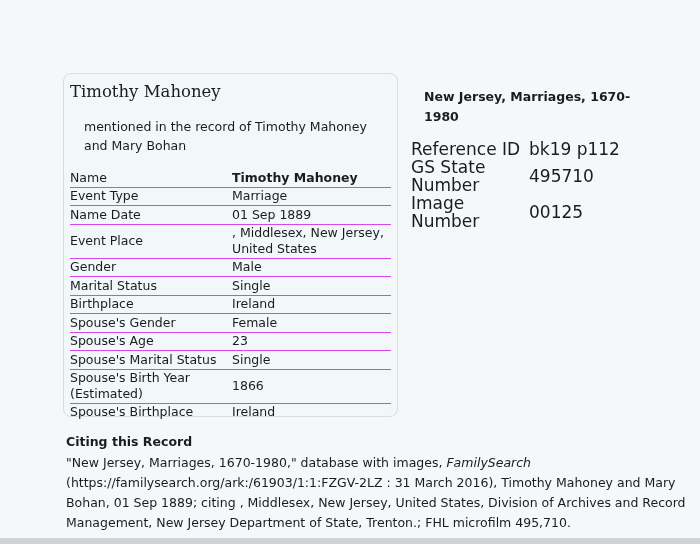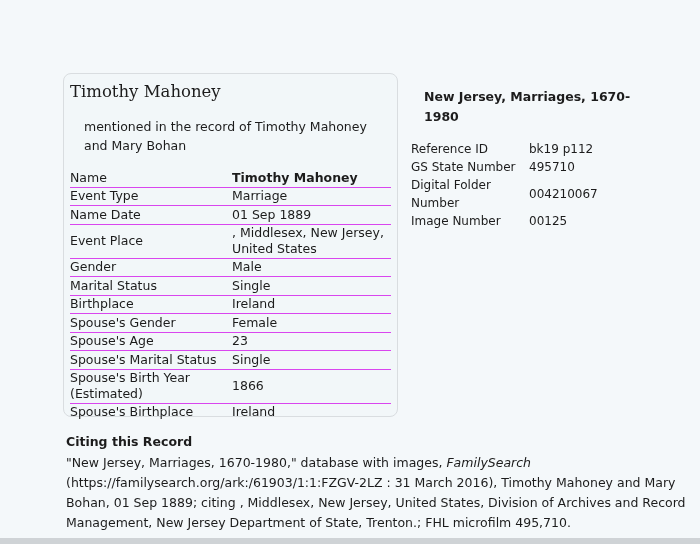--- a/index.html
+++ b/index.html
@@ -18,21 +18,21 @@
   }
   .record-title { font-family:"DejaVu Serif", serif; font-size:16.5px; margin:3px 0 0 0; line-height:22px; }
   .record-subtitle { font-size:12.5px; line-height:19px; margin:14px; }
   table.fields { border-collapse:collapse; width:100%; font-size:12.5px; }
   table.fields td { border-bottom:1px solid #d946ef; padding:0; line-height:16.5px; height:17.5px; vertical-align:middle; }
   table.fields tr:last-child td { border-bottom:none; }
   table.fields td.label { width:162px; }
   table.fields td.value.bold { font-weight:bold; }
   .collection { position:absolute; left:411px; top:74px; width:240px; }
   .collection-title { font-weight:bold; font-size:12.5px; line-height:20px; margin:13px; }
-  table.meta { border-collapse:collapse; font-size:12px; margin-top:0; }
+  table.meta { border-collapse:collapse; font-size:17px; margin-top:0; }
   table.meta td { padding:0; line-height:18px; }
   table.meta td.label { width:118px; }
   .citing { position:absolute; left:66px; top:432px; width:630px; }
   .citing-title { font-weight:bold; font-size:12.5px; line-height:20px; margin:0 0 1px 0; }
   .citing-text { font-size:12.5px; line-height:20px; margin:0; }
   .citing-text em { font-style:italic; }
 </style>
 </head>
 <body>
 
@@ -99,24 +99,20 @@
     <tbody id="meta-body">
         <tr>
           <td class="label">Reference ID</td>
           <td>bk19 p112</td>
         </tr>
         <tr>
           <td class="label">GS State Number</td>
           <td>495710</td>
         </tr>
         <tr>
-          <td class="label">Digital Folder Number</td>
-          <td>004210067</td>
-        </tr>
-        <tr>
           <td class="label">Image Number</td>
           <td>00125</td>
         </tr>
       </tbody>
   </table>
 </div>
 
 <div class="citing">
   <div class="citing-title">Citing this Record</div>
   <p class="citing-text"><span>"New Jersey, Marriages, 1670-1980," database with images, </span><em>FamilySearch</em><span> (https://familysearch.org/ark:/61903/1:1:FZGV-2LZ : 31 March 2016), Timothy Mahoney and Mary Bohan, 01 Sep 1889; citing , Middlesex, New Jersey, United States, Division of Archives and Record Management, New Jersey Department of State, Trenton.; FHL microfilm 495,710.</span></p>

